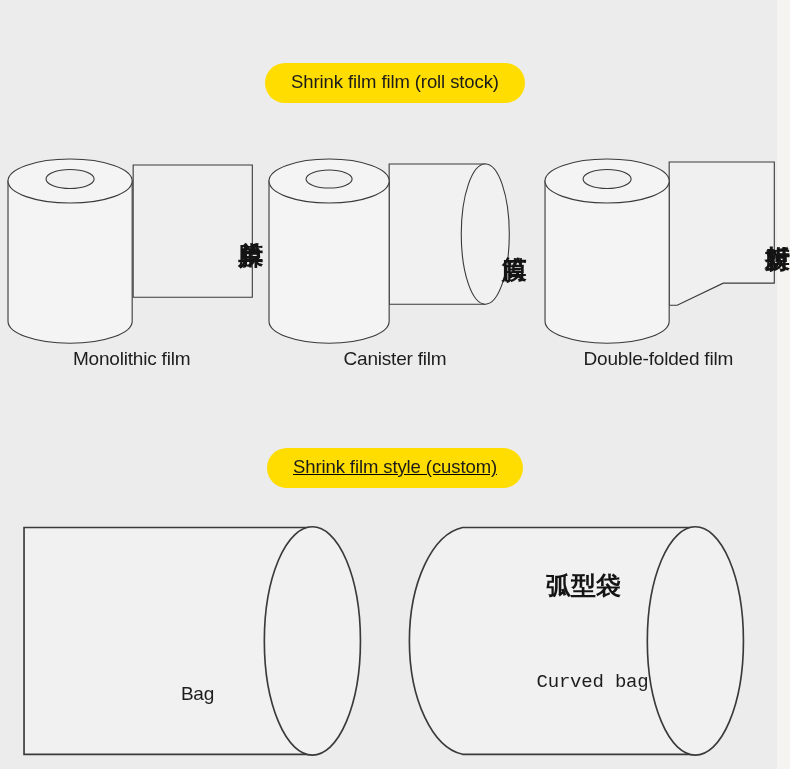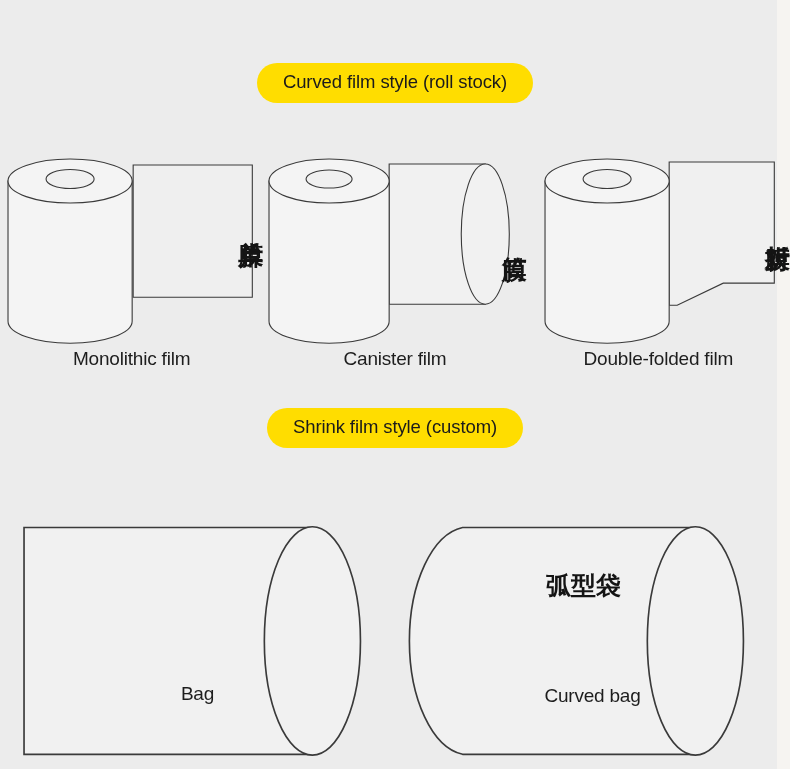--- a/index.html
+++ b/index.html
@@ -93,21 +93,21 @@
   }
 </style>
 </head>
 <body>
 
 <div id="page">
 
   <div class="edge-strip"></div>
 
   <div class="pill-row" style="top:63px;">
-    <div class="pill">Curved film style (roll stock)</div>
+    <div class="pill">Shrink film film (roll stock)</div>
   </div>
 
   <div class="row" style="top:143px; height:215px;">
 
     <div class="cell">
       <div class="fig">
         <svg viewBox="0 0 263 215" xmlns="http://www.w3.org/2000/svg">
           <g fill="#f4f4f4" stroke="#3a3a3a" stroke-width="1.1">
 
             <path d="M133 22 L252 22 L252 154 L133 154 Z" fill="#efefef"></path>
@@ -153,21 +153,21 @@
             <ellipse cx="80" cy="38" rx="62" ry="22" fill="#f4f4f4"></ellipse>
             <ellipse cx="80" cy="36" rx="24" ry="9.5" fill="#f0f0f0"></ellipse>
           </g>
         </svg>
         <div class="cn cn-vert" style="left:-45px; right:0; top:82px; font-size:25px;">对折膜</div>
       </div>
       <div class="caption" style="top:205px;">Double-folded film</div>
     </div>
   </div>
 
-  <div class="pill-row" style="top:408px;">
+  <div class="pill-row" style="top:448px;text-decoration:underline;">
     <div class="pill">Shrink film style (custom)</div>
   </div>
 
   <div class="row" style="top:505px; height:200px;">
 
     <div class="cell">
       <div class="fig">
         <svg viewBox="0 0 263 200" xmlns="http://www.w3.org/2000/svg">
           <g fill="#f1f1f1" stroke="#3a3a3a" stroke-width="1.1">
             <path d="M16 15 L208 15 L208 166 L16 166 Z"></path>
@@ -182,17 +182,17 @@
     <div class="cell">
       <div class="fig">
         <svg viewBox="0 0 263 200" xmlns="http://www.w3.org/2000/svg">
           <g fill="#f1f1f1" stroke="#3a3a3a" stroke-width="1.1">
             <path d="M45 15 L200 15 L200 166 L45 166 A40 76 0 0 1 45 15 Z"></path>
             <ellipse cx="200" cy="90.5" rx="32" ry="76"></ellipse>
           </g>
         </svg>
         <div class="cn" style="left:-18px; right:0; top:68px; font-size:25px;">弧型袋</div>
       </div>
-      <div class="caption" style="top:180px;">Curved bag</div>
+      <div class="caption" style="top:166px;font-family:Liberation Mono, monospace;">Curved bag</div>
     </div>
   </div>
 
 </div>
 
 </body></html>

